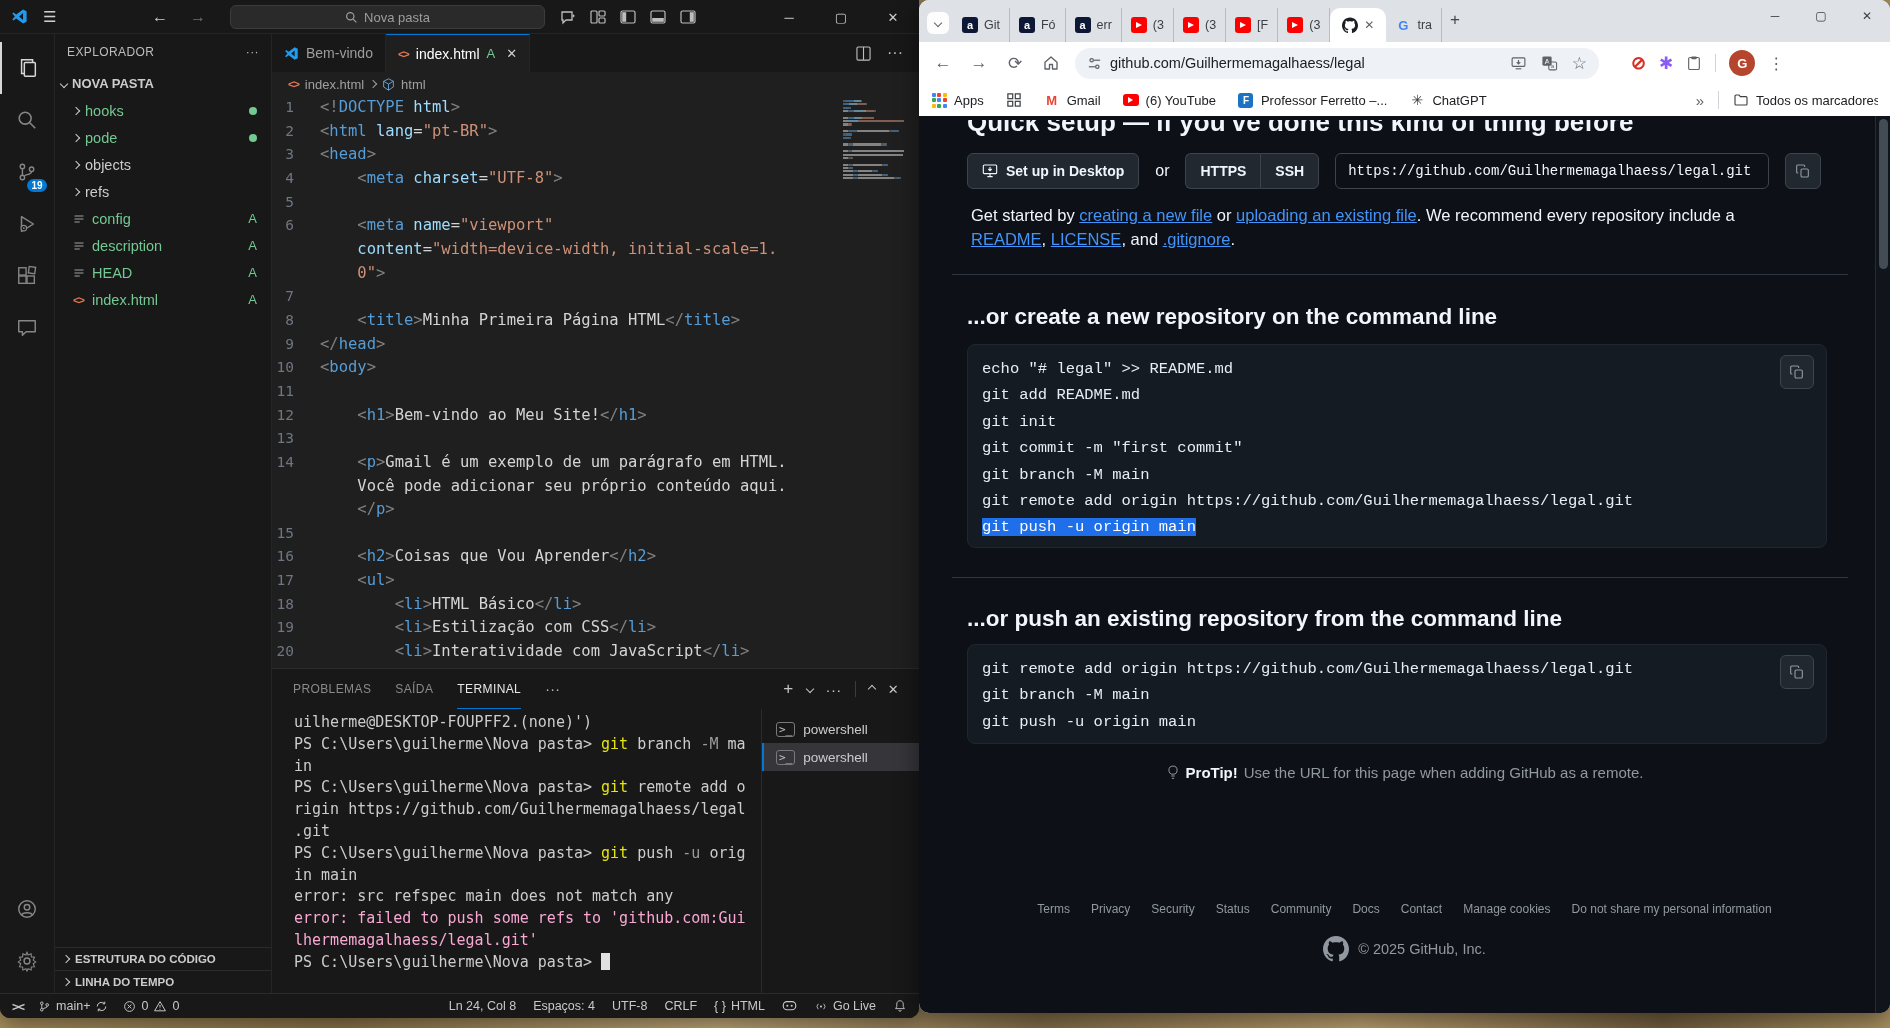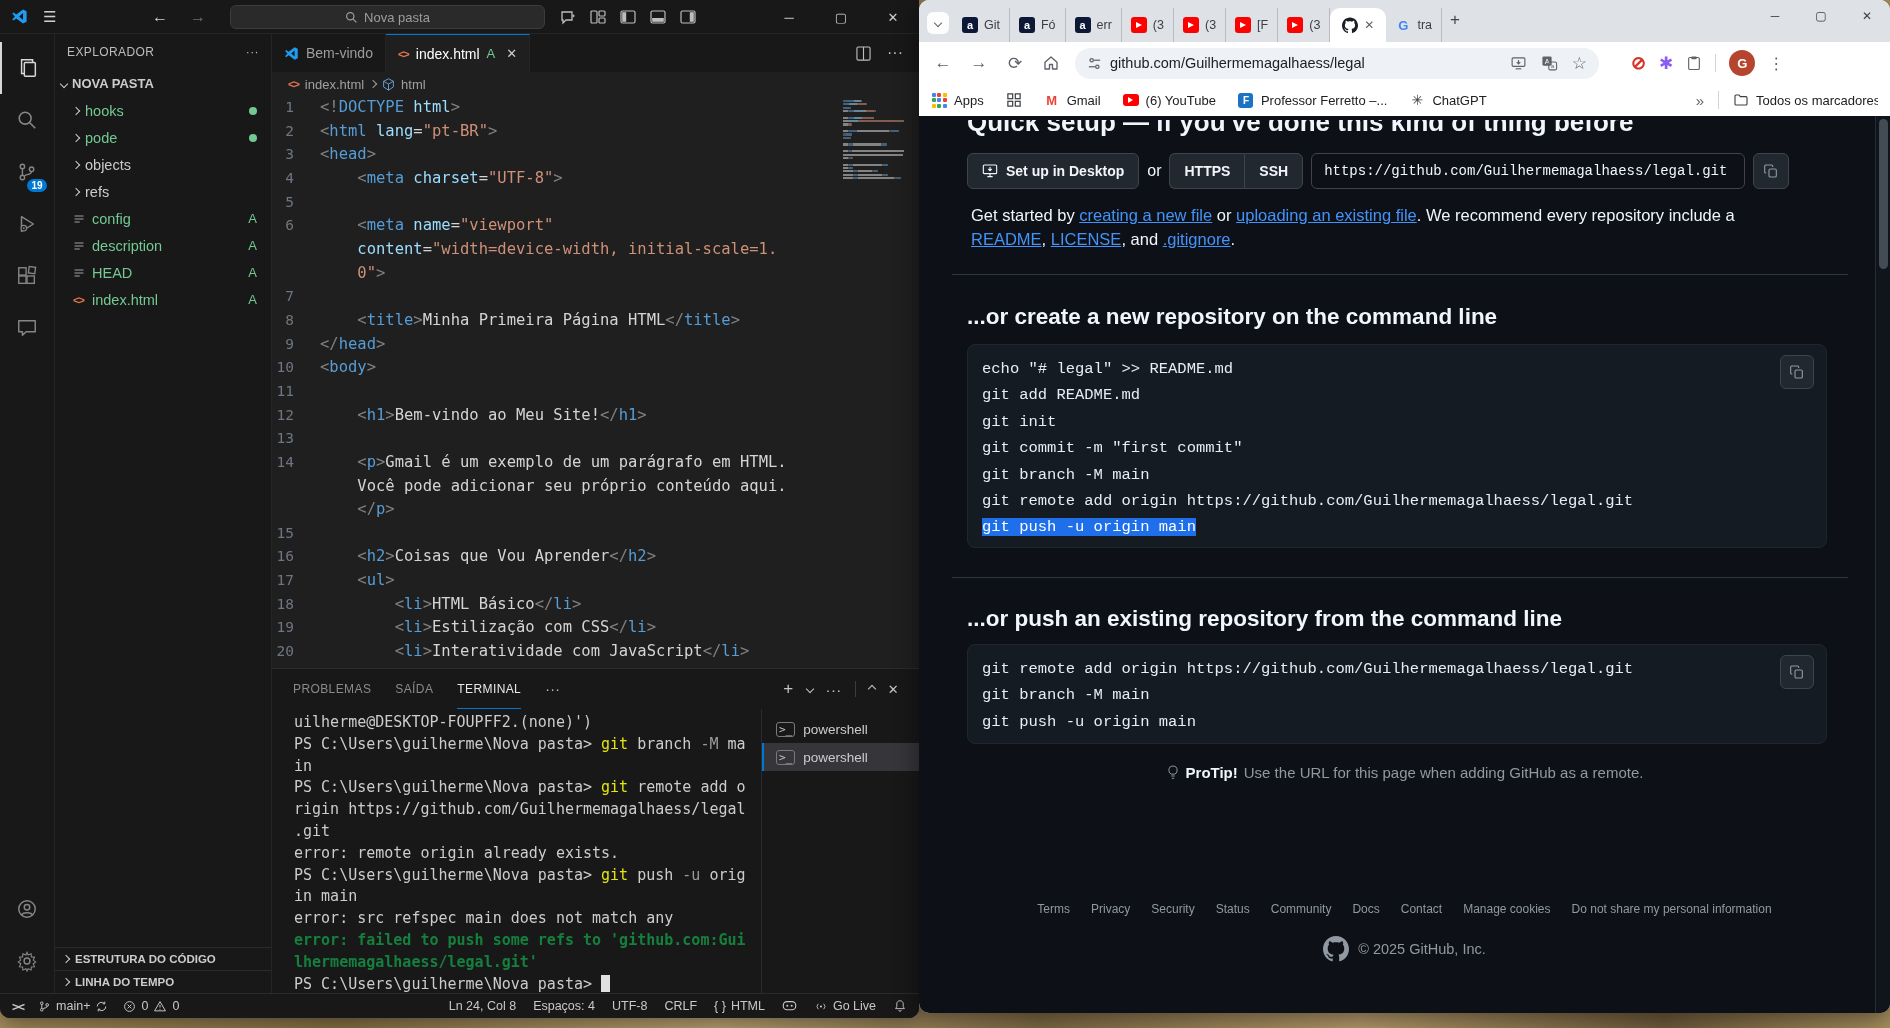--- a/index.html
+++ b/index.html
@@ -57,21 +57,21 @@
   #minimap .mseg{display:inline-block;height:2.1px;vertical-align:top;opacity:.65;}
   .panel{height:325px;border-top:1px solid #2b2b2b;background:#181818;display:flex;flex-direction:column;}
   .paneltabs{height:40px;display:flex;align-items:center;padding-left:21px;gap:24px;font-size:12px;letter-spacing:.4px;color:#8a8a8a;}
   .paneltabs .pt{height:40px;display:flex;align-items:center;}
   .paneltabs .pt.active{color:#e7e7e7;border-bottom:1.5px solid #0078d4;}
   .paneltabs .pdots{color:#bdbdbd;font-size:14px;}
   .panelacts{margin-left:auto;display:flex;align-items:center;gap:13px;padding-right:20px;color:#c5c5c5;font-size:15px;}
   .panelbody{flex:1;display:flex;min-height:0;}
   .termwrap{flex:1;padding:3px 0 0 22px;font-family:"DejaVu Sans Mono","Liberation Mono",monospace;font-size:15px;min-width:0;}
   .trm{height:21.8px;line-height:21.8px;white-space:pre;}
-  .t-n{color:#cccccc;} .t-y{color:#e5e510;} .t-g{color:#9a9a9a;} .t-r{color:#15803d;font-weight:bold;}
+  .t-n{color:#cccccc;} .t-y{color:#e5e510;} .t-g{color:#9a9a9a;} .t-r{color:#f9a8d4;}
   .cursor{display:inline-block;width:9px;height:17px;background:#e0e0e0;vertical-align:-3px;}
   .termlist{width:158px;border-left:1px solid #2b2b2b;padding-top:6px;}
   .tlrow{height:28px;display:flex;align-items:center;gap:8px;padding-left:14px;font-size:13.5px;color:#cccccc;}
   .tlrow.sel{background:#35353a;border-left:2px solid #0078d4;padding-left:12px;}
   .tlrow .tic{font-family:"DejaVu Sans Mono",monospace;font-size:11px;color:#c5c5c5;border:1px solid #7a7a7a;border-radius:3px;padding:0 2px;line-height:13px;}
   .statusbar{height:25px;background:#181818;border-top:1px solid #2b2b2b;display:flex;align-items:center;font-size:12.5px;color:#c8c8c8;padding:0 12px;gap:15px;}
   .statusbar .grp{display:flex;align-items:center;gap:5px;white-space:nowrap;}
   .statusbar .right{margin-left:auto;display:flex;align-items:center;gap:17px;}
   .remoteic{font-family:"DejaVu Sans Mono",monospace;font-weight:bold;letter-spacing:-2px;}
   .chev{display:inline-block;width:6px;height:6px;border-right:1.4px solid currentColor;border-bottom:1.4px solid currentColor;flex:none;}
@@ -110,21 +110,21 @@
   .fblue{width:15px;height:15px;background:#1c73c4;color:#fff;border-radius:3px;font-size:10px;font-weight:bold;display:flex;align-items:center;justify-content:center;}
   .gptic{color:#3d4043;font-size:14px;}
   .ytbm{width:16px;height:12px;background:#f00;border-radius:3px;display:flex;align-items:center;justify-content:center;}
   .ytbm::after{content:"";border-left:5px solid #fff;border-top:3px solid transparent;border-bottom:3px solid transparent;}
   .bmmore{margin-left:auto;display:flex;align-items:center;gap:14px;}
   .bmall .lbl{width:122px;overflow:hidden;white-space:nowrap;display:inline-block;}
   
   .ghcontent{position:relative;height:897px;background:#0d1117;color:#f0f6fc;overflow:hidden;}
   .ghclip{position:absolute;left:48px;top:4px;height:21px;overflow:hidden;width:820px;}
   .ghclip h1{font-size:26px;font-weight:700;margin-top:-13px;white-space:nowrap;}
-  .setuprow{position:absolute;left:48px;top:37px;display:flex;align-items:center;gap:8px;border-radius:7px;}
+  .setuprow{position:absolute;left:48px;top:37px;display:flex;align-items:center;gap:16px;border-radius:7px;}
   .ghbtn{height:36px;background:#212830;border:1px solid #3d444d;border-radius:6px;color:#f0f6fc;font-size:14px;font-weight:600;display:flex;align-items:center;gap:8px;padding:0 14px;}
   .seg{display:flex;}
   .seg .ghbtn{border-radius:0;}
   .seg .ghbtn:first-child{border-radius:6px 0 0 6px;border-right:none;}
   .seg .ghbtn:last-child{border-radius:0 6px 6px 0;}
   .urlfield{width:434px;height:36px;background:#0d1117;border:1px solid #3d444d;border-radius:6px;font-family:"Liberation Mono","DejaVu Sans Mono",monospace;font-size:14px;color:#f0f6fc;display:flex;align-items:center;padding:0 12px;white-space:nowrap;overflow:hidden;}
   .iconbtn{width:36px;height:36px;background:#212830;border:1px solid #3d444d;border-radius:6px;display:flex;align-items:center;justify-content:center;color:#9198a1;}
   .getstarted{position:absolute;left:52px;top:88px;width:814px;font-size:16.5px;line-height:23.5px;color:#f0f6fc;}
   .getstarted a{color:#4493f8;text-decoration:underline;}
   .ghr{position:absolute;left:33px;width:896px;border-top:1px solid #2f3742;}
@@ -434,21 +434,20 @@
         </div>
         <div class="panelbody">
           <div class="termwrap">
               <div id="termlines">
                 <div class="trm"><span class="t-n">uilherme@DESKTOP-FOUPFF2.(none)')</span></div>
                 <div class="trm"><span class="t-n">PS C:\Users\guilherme\Nova pasta&gt; </span><span class="t-y">git</span><span class="t-n"> branch </span><span class="t-g">-M</span><span class="t-n"> ma</span></div>
                 <div class="trm"><span class="t-n">in</span></div>
                 <div class="trm"><span class="t-n">PS C:\Users\guilherme\Nova pasta&gt; </span><span class="t-y">git</span><span class="t-n"> remote add o</span></div>
                 <div class="trm"><span class="t-n">rigin https://github.com/Guilhermemagalhaess/legal</span></div>
                 <div class="trm"><span class="t-n">.git</span></div>
-                <div class="trm"><span class="t-n">error: remote origin already exists.</span></div>
                 <div class="trm"><span class="t-n">PS C:\Users\guilherme\Nova pasta&gt; </span><span class="t-y">git</span><span class="t-n"> push </span><span class="t-g">-u</span><span class="t-n"> orig</span></div>
                 <div class="trm"><span class="t-n">in main</span></div>
                 <div class="trm"><span class="t-n">error: src refspec main does not match any</span></div>
                 <div class="trm"><span class="t-r">error: failed to push some refs to 'github.com:Gui</span></div>
                 <div class="trm"><span class="t-r">lhermemagalhaess/legal.git'</span></div>
                 <div class="trm"><span class="t-n">PS C:\Users\guilherme\Nova pasta&gt; </span><span class="cursor"></span></div>
               </div>
             </div>
           <div class="termlist">
               <div id="termlist-host">

